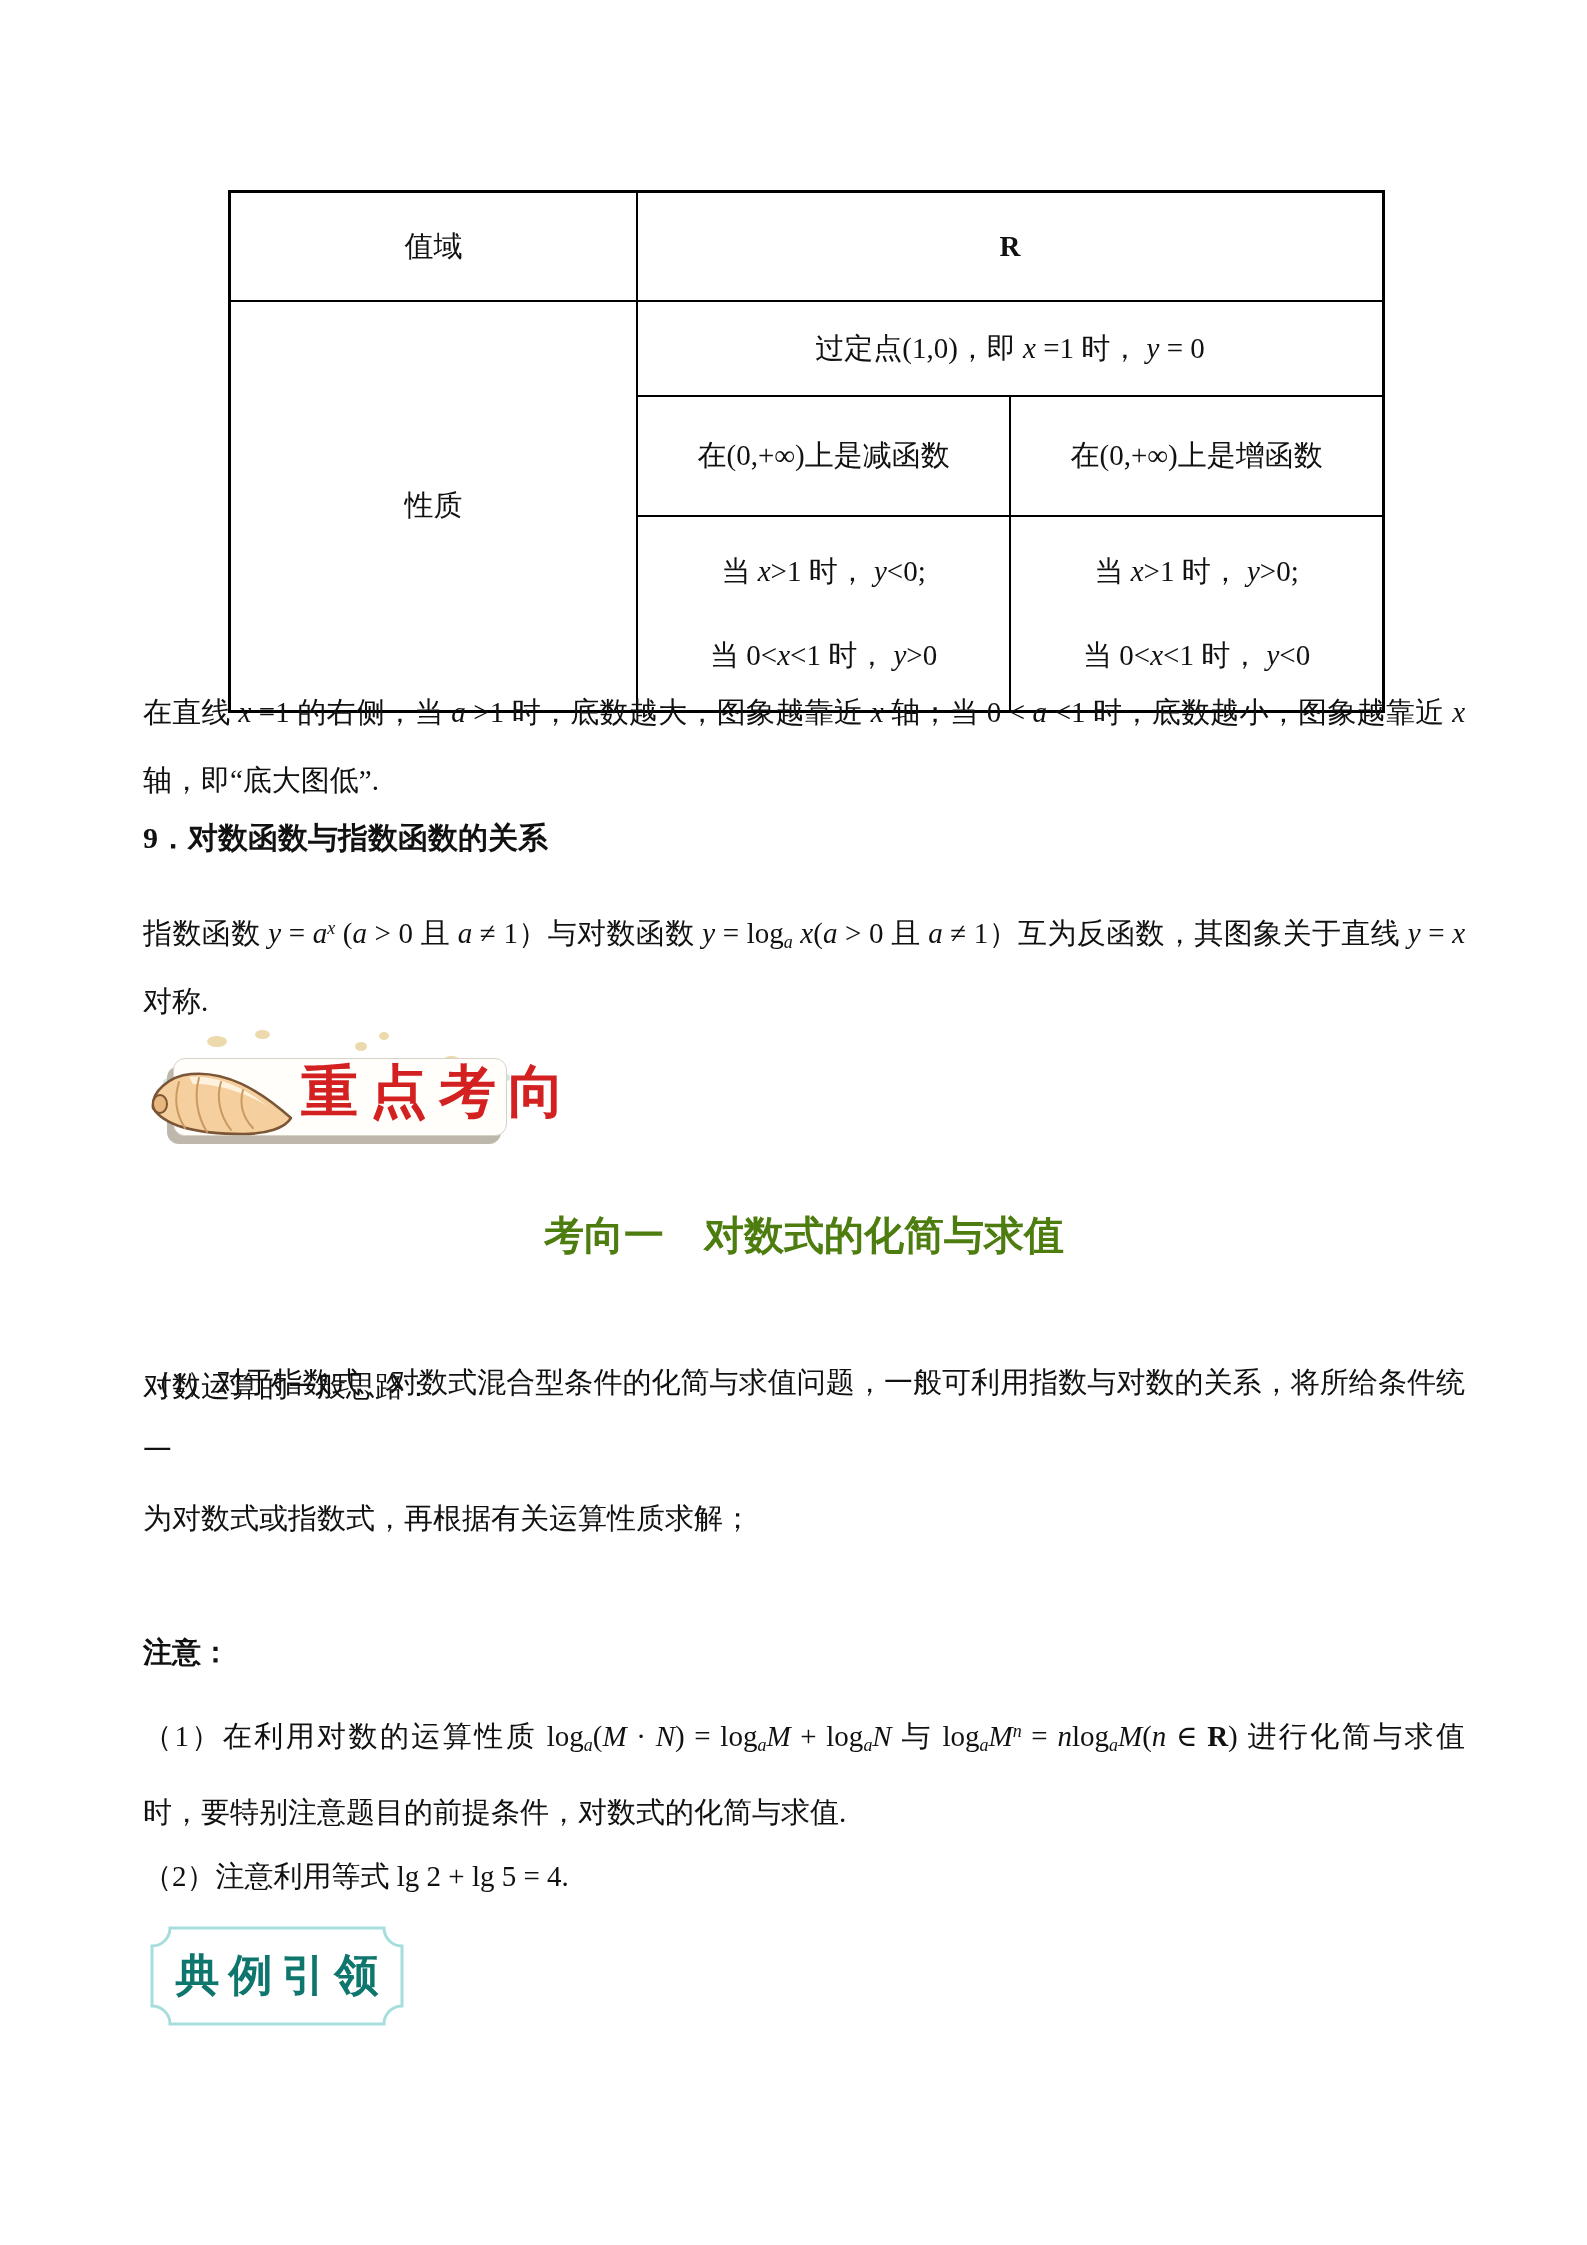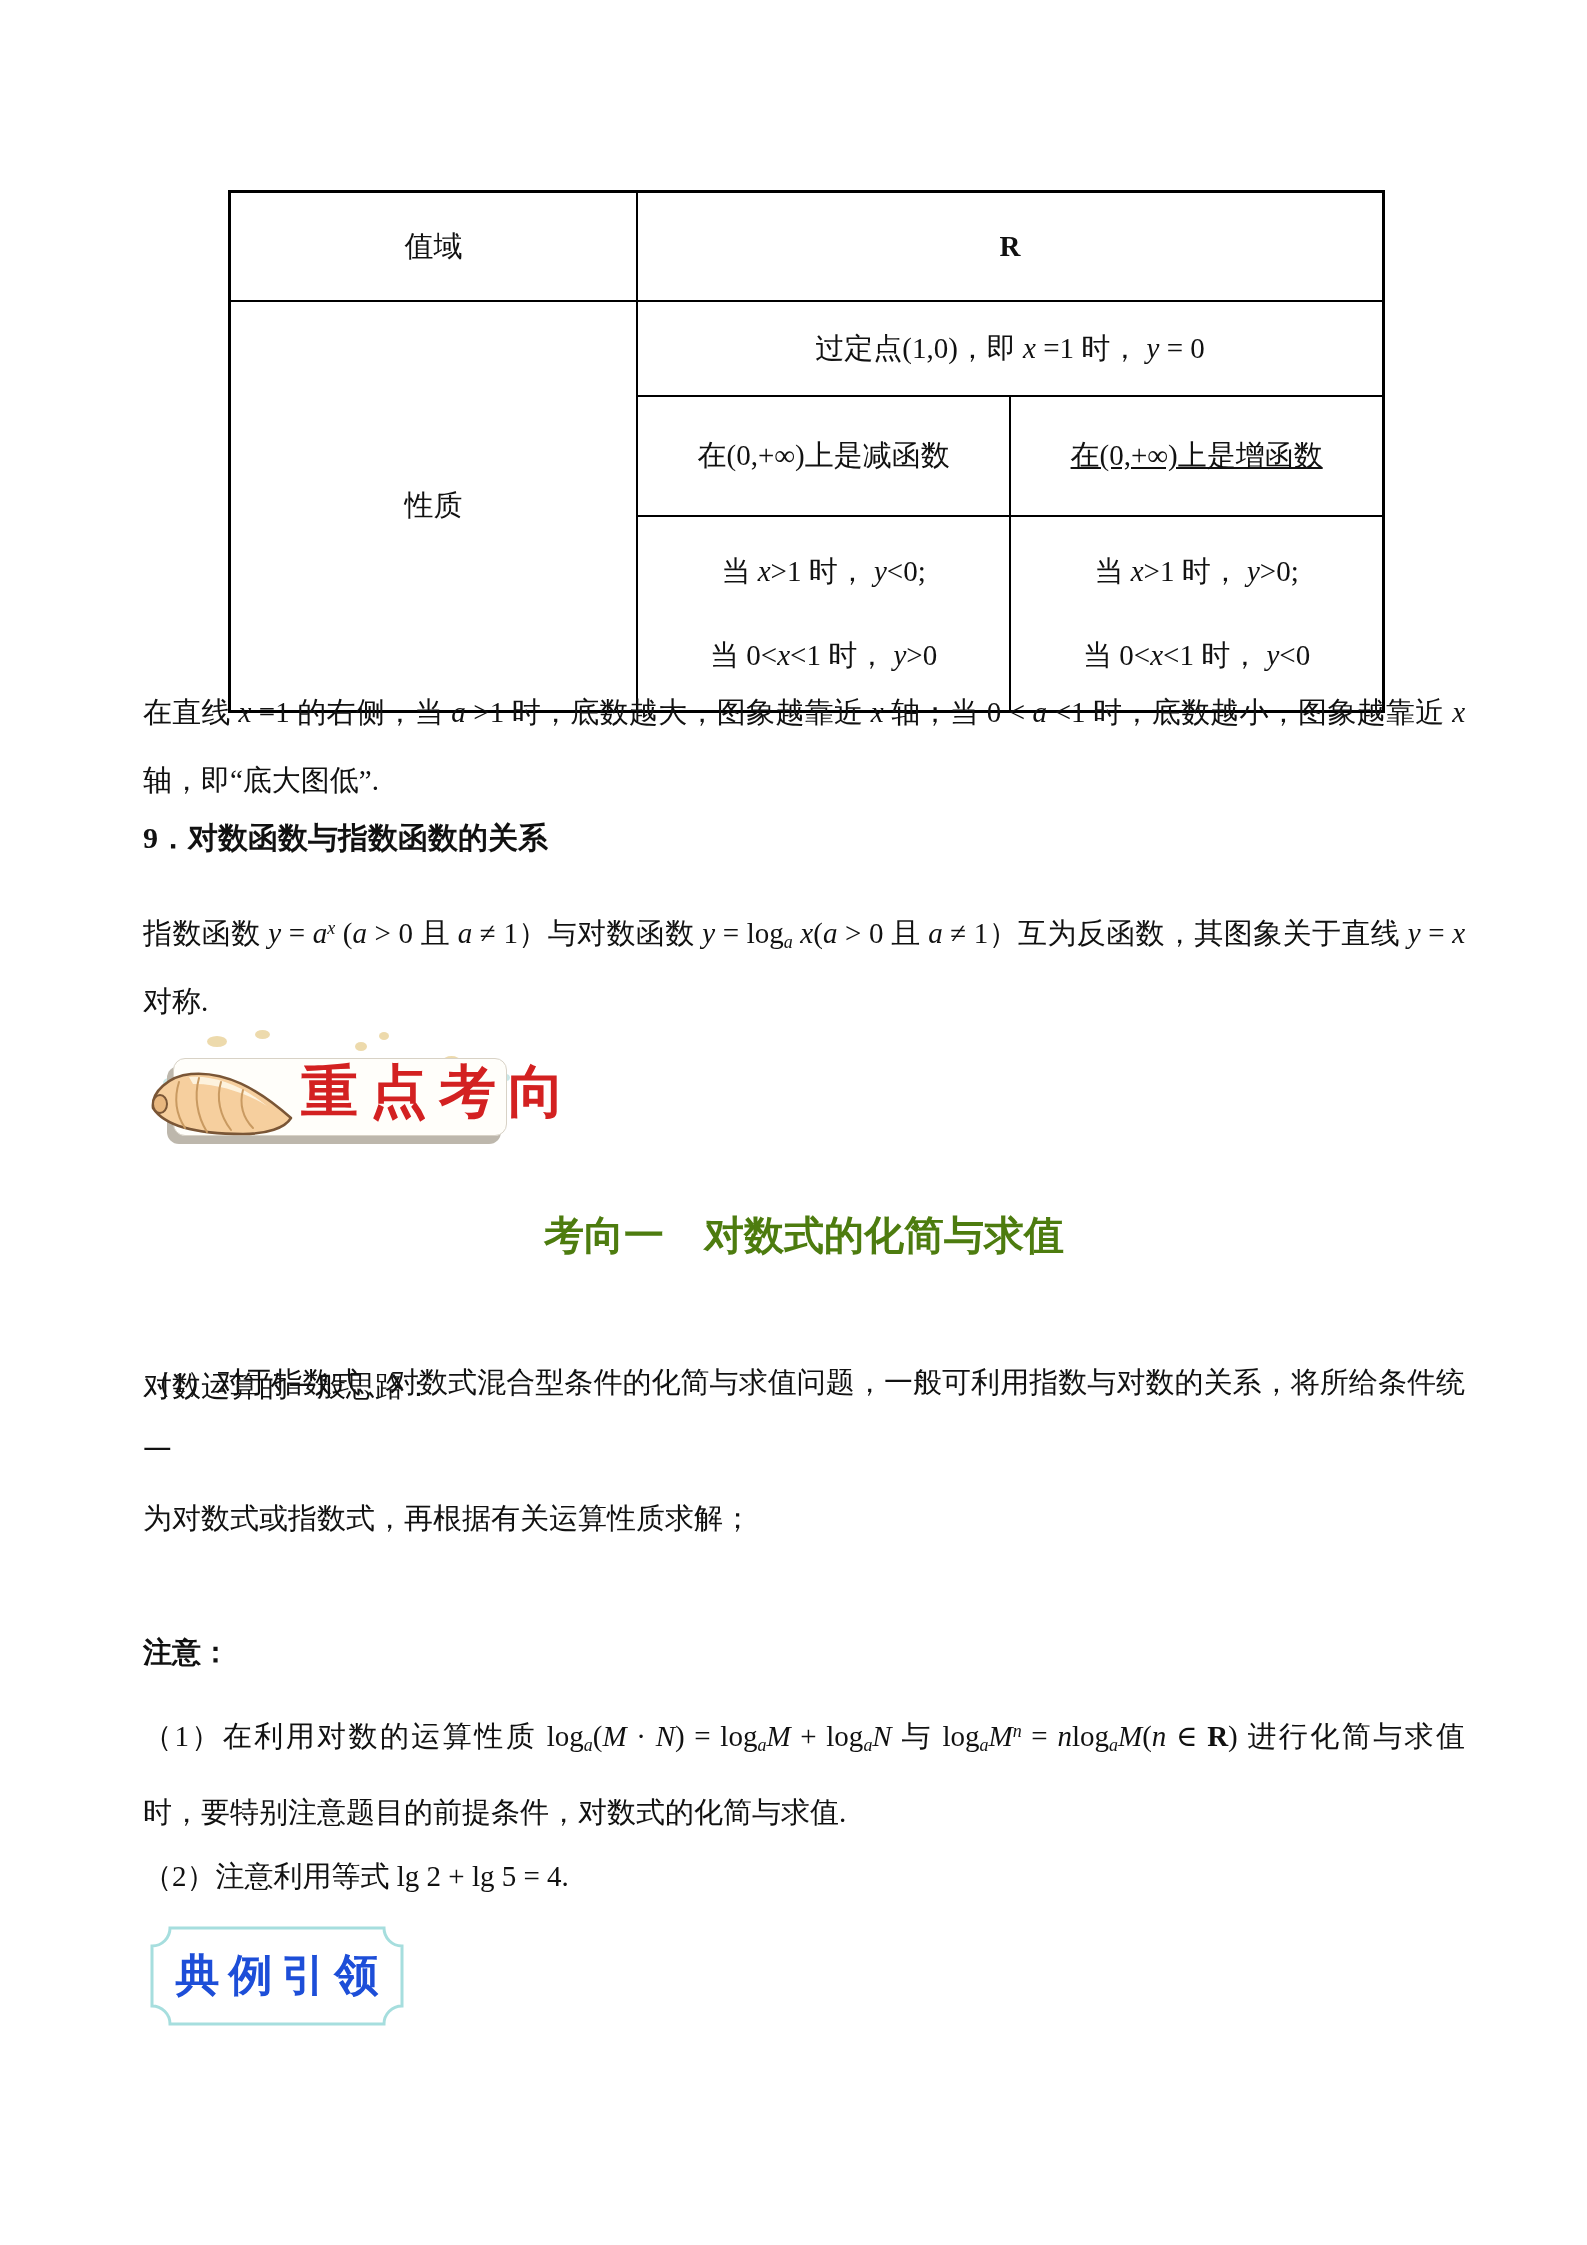--- a/index.html
+++ b/index.html
@@ -111,21 +111,21 @@
         <tr>
       <td style="width:385px;height:99px;">值域</td>
       <td colspan="2" class="bold-cell">R</td>
     </tr>
     <tr>
       <td rowspan="3">性质</td>
       <td colspan="2" style="height:85px;">过定点(1,0)，即 <i class="m-var">x</i> =1 时， <i class="m-var">y</i> = 0</td>
     </tr>
     <tr>
       <td style="width:385px;height:110px;">在(0,+∞)上是减函数</td>
-      <td style="width:387px;text-decoration:underline;">在(0,+∞)上是增函数</td>
+      <td style="width:387px;">在(0,+∞)上是增函数</td>
     </tr>
     <tr>
       <td style="height:185px;">
         <span class="cell-line">当 <i class="m-var">x</i>&gt;1 时， <i class="m-var">y</i>&lt;0;</span>
         <span class="cell-gap"></span>
         <span class="cell-line">当 0&lt;<i class="m-var">x</i>&lt;1 时， <i class="m-var">y</i>&gt;0</span>
       </td>
       <td>
         <span class="cell-line">当 <i class="m-var">x</i>&gt;1 时， <i class="m-var">y</i>&gt;0;</span>
         <span class="cell-gap"></span>
@@ -190,16 +190,16 @@
     <span class="line fill">（1）在利用对数的运算性质 log<sub class="m-sub">a</sub>(<i class="m-var">M</i> · <i class="m-var">N</i>) = log<sub class="m-sub">a</sub><i class="m-var">M</i> + log<sub class="m-sub">a</sub><i class="m-var">N</i> 与 log<sub class="m-sub">a</sub><i class="m-var">M</i><sup class="m-sup">n</sup> = <i class="m-var">n</i>log<sub class="m-sub">a</sub><i class="m-var">M</i>(<i class="m-var">n</i> ∈ <b class="m-bold">R</b>) 进行化简与求值</span>
     <span class="line">时，要特别注意题目的前提条件，对数式的化简与求值.</span>
   </div>
 
   <div class="para" id="p8">（2）注意利用等式 lg 2 + lg 5 = 4.</div>
 
   <div class="badge">
     <svg width="254" height="100" viewBox="0 0 254 100" xmlns="http://www.w3.org/2000/svg">
       <path d="M20,2 H234 A18,18 0 0 0 252,20 V80 A18,18 0 0 0 234,98 H20 A18,18 0 0 0 2,80 V20 A18,18 0 0 0 20,2 Z" fill="#ffffff" stroke="#A6DEDE" stroke-width="3"></path>
     </svg>
-    <span class="badge-label" style="color:#1d4ed8;">典例引领</span>
+    <span class="badge-label" style="color:#0f766e;">典例引领</span>
   </div>
 
 </div>
 
 </body></html>

